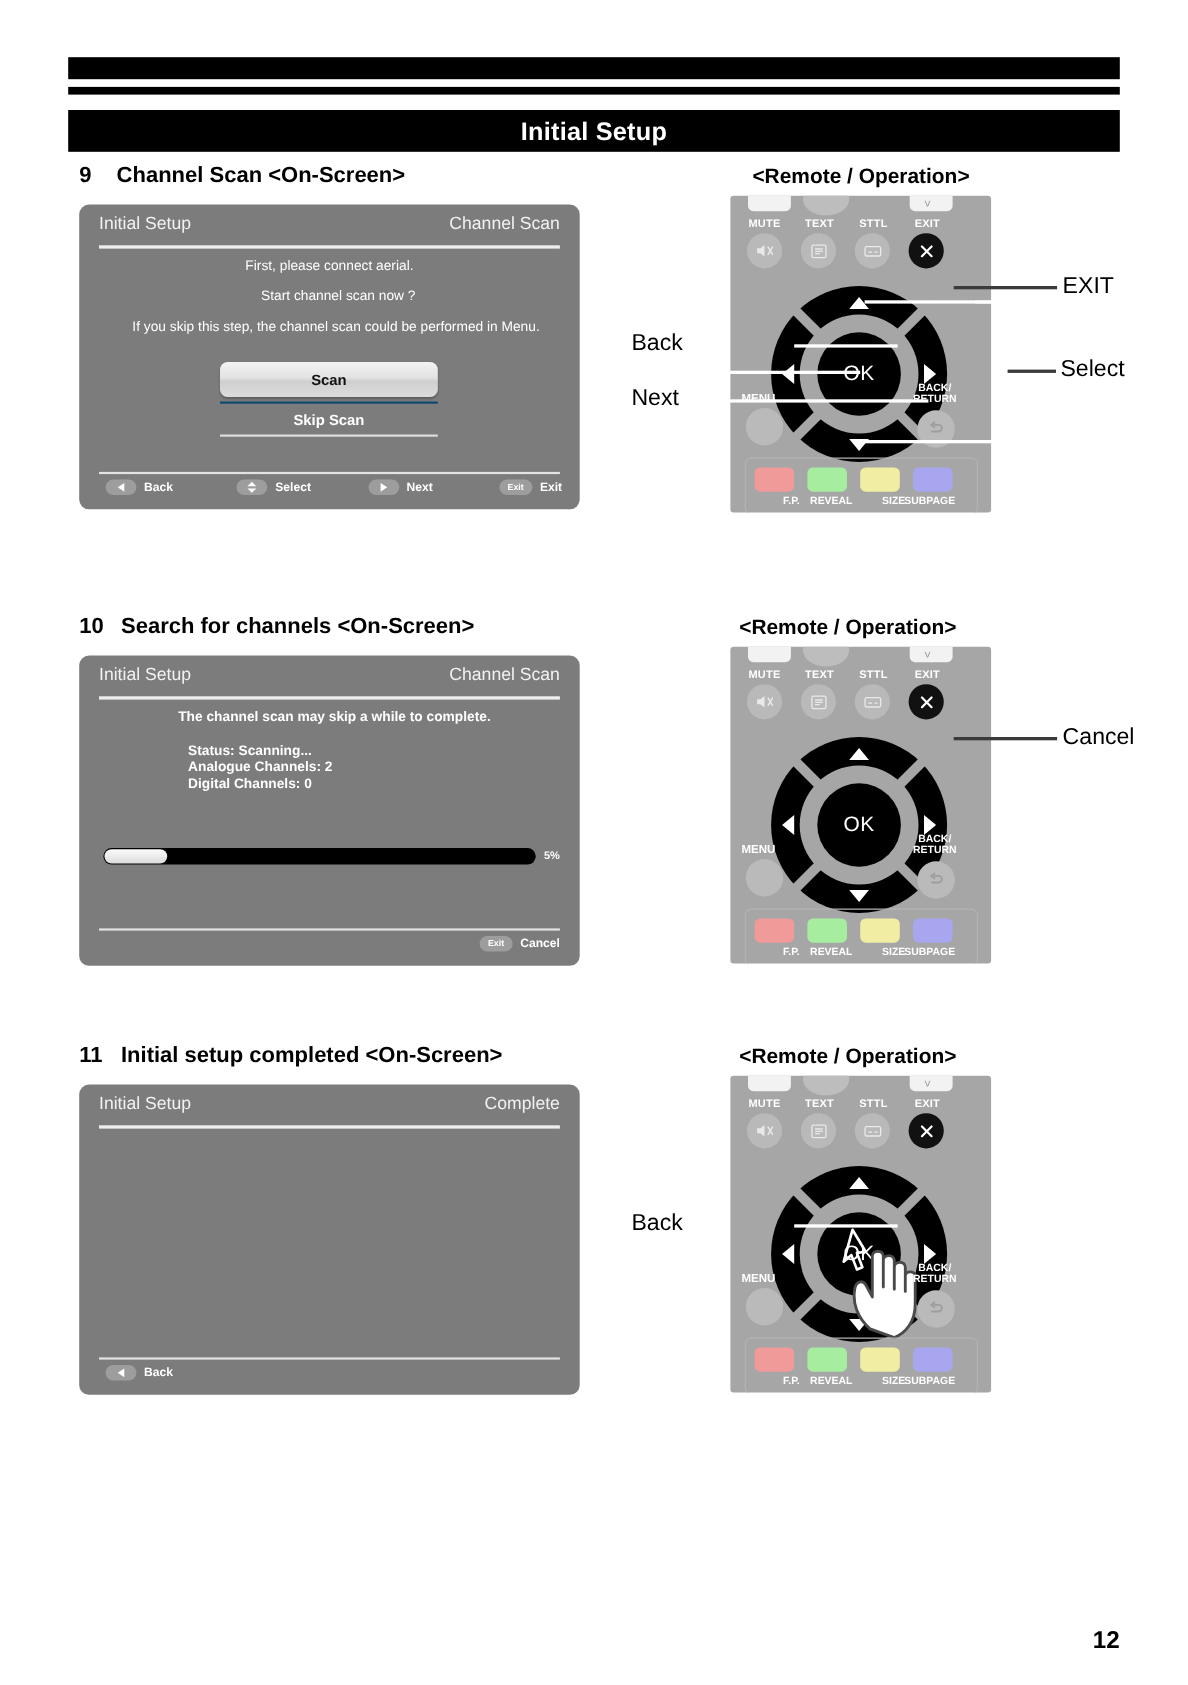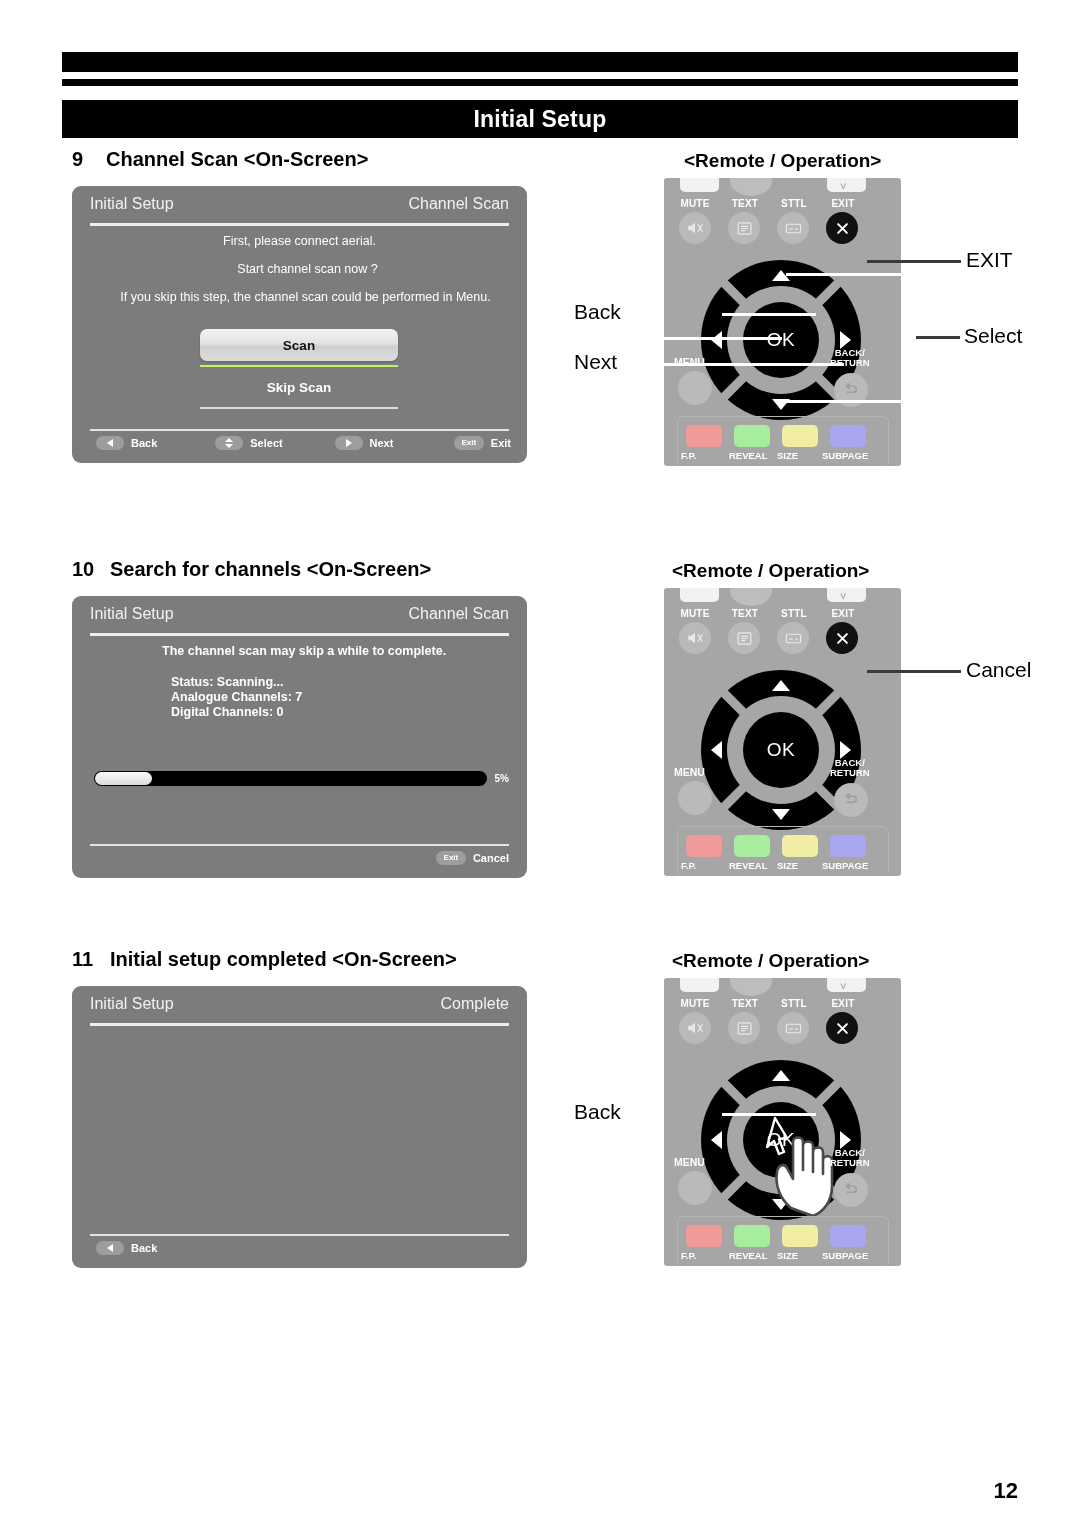--- a/index.html
+++ b/index.html
@@ -87,24 +87,24 @@
   #panel-9 .l3 { position: absolute; left:0; right:0; top: 69px; padding-left: 12px; }
   .scan-btn {
     position: absolute; left: 128px; top: 107px; width: 198px; height: 32px;
     border-radius: 7px;
     background: linear-gradient(to bottom,#f3f3f3 0%, #e2e2e2 45%, #cfcfcf 55%, #dcdcdc 100%);
     color: #111; font-weight: bold; font-size: 13.5px;
     display: flex; align-items: center; justify-content: center;
     box-shadow: 0 1px 2px rgba(0,0,0,.25);
   }
   .skip-row {
-    position: absolute; left: 128px; top: 143px; width: 198px; height: 44px;
+    position: absolute; left: 128px; top: 143px; width: 198px; height: 32px;
     display: flex; align-items: center; justify-content: center;
     font-weight: bold; font-size: 13.5px; color: #ffffff;
-    border-top: 2px solid #bef264; border-bottom: 2px solid #dddddd;
+    border-top: 2px solid #0c4a6e; border-bottom: 2px solid #dddddd;
   }
 
   .tv-foot {
     position: absolute; left: 0; right: 0; bottom: 0; height: 34px;
   }
   .tv-foot-line {
     position: absolute; left: 18px; right: 18px; top: 0;
     height: 2px; background: #e3e3e3;
   }
   .foot-items {
@@ -212,21 +212,21 @@
   .menu-btn  { position: absolute; left: 14px; top: 193px; width: 34px; height: 34px; border-radius: 50%; background: #bababa; }
   .back-label{ position: absolute; left: 166px; top: 170px; font-size: 9.5px; color: #ffffff; font-weight: 600; line-height: 1.1; text-align: center; }
   .back-btn  { position: absolute; left: 170px; top: 195px; width: 34px; height: 34px; border-radius: 50%; background: #bababa;
                display:flex; align-items:center; justify-content:center; color:#9e9e9e; font-size: 16px; }
 
   .color-box {
     position: absolute; left: 13px; top: 238px; width: 212px; height: 52px;
     border: 1.5px solid #b4b4b4; border-radius: 6px;
   }
   .cbtn { position: absolute; top: 247px; width: 36px; height: 22px; border-radius: 5px; }
-  .clbl { position: absolute; top: 272px; width: 46px; text-align: left; font-size: 9.5px; color: #ffffff; font-weight: 600; }
+  .clbl { position: absolute; top: 272px; width: 46px; text-align: right; font-size: 9.5px; color: #ffffff; font-weight: 600; }
 
   
   .callout-line { position: absolute; background: #ffffff; height: 3px; }
   .callout-text {
     position: absolute; font-size: 21px; color: #000; font-weight: 400;
     white-space: nowrap;
   }
   .bracket {
     position: absolute; border: 3px solid #ffffff; border-left: none;
     border-radius: 0 10px 10px 0;
@@ -407,21 +407,21 @@
   <div class="tv-panel" id="panel-10">
     <div class="tv-top">
       <span class="tv-top-l">Initial Setup</span>
       <span class="tv-top-r">Channel Scan</span>
     </div>
     <div class="tv-divider"></div>
     <div class="tv-body" style="height:210px;position:relative;">
       <div class="m1">The channel scan may skip a while to complete.</div>
       <div class="stat">
         <div>Status: Scanning...</div>
-        <div>Analogue Channels: 7</div>
+        <div>Analogue Channels: 2</div>
         <div>Digital Channels: 0</div>
       </div>
       <div class="progress-wrap">
         <div class="progress-track">
           <div class="progress-fill" style="width: calc(15% - 2px);"></div>
         </div>
         <span class="progress-pct">5%</span>
       </div>
     </div>
     <div class="tv-foot">

